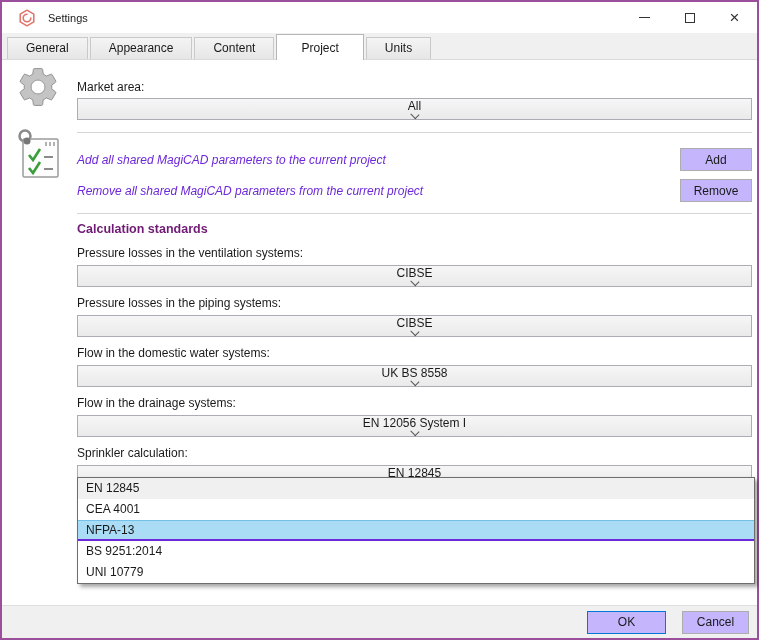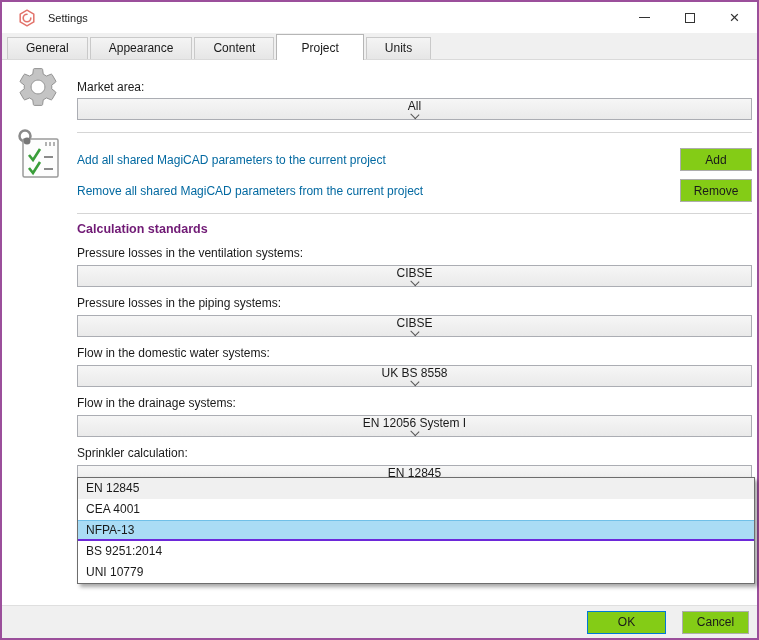--- a/index.html
+++ b/index.html
@@ -47,22 +47,22 @@
   .chevron { width:7px; height:7px; border-right:1.5px solid #555; border-bottom:1.5px solid #555;
     transform:rotate(45deg) translateY(-2px); margin-right:2px; }
 
   .sep { border:none; border-top:1px solid #d5d5d5; height:0; }
   .sep1 { margin-top:12px; }
   .sep2 { margin-top:11px; }
 
   .param-row { display:flex; align-items:center; justify-content:space-between; height:23px; }
   .param-row.add { margin-top:15px; }
   .param-row.remove { margin-top:8px; }
-  .param-text { font-size:12px; color:#0369a1; }
-  .btn { height:23px; background:#84cc16; border:1px solid #adadad; font-size:12px;
+  .param-text { font-size:12px; color:#6d28d9;font-style:italic; }
+  .btn { height:23px; background:#c4b5fd; border:1px solid #adadad; font-size:12px;
     color:#1a1a1a; font-family:"Liberation Sans",sans-serif; text-align:center; cursor:default; }
   .btn.param-btn { width:72px; }
 
   .section-heading { margin-top:8px; height:15px; line-height:15px; font-size:12.5px;
     font-weight:bold; color:#701a75; }
   .fld-label { margin-top:9px; }
 
   
   .dropdown-list { position:absolute; left:75px; top:417px; width:678px;
     background:#fff; border:1px solid #6d6d6d; box-shadow:3px 3px 4px rgba(0,0,0,0.35); z-index:5; }

